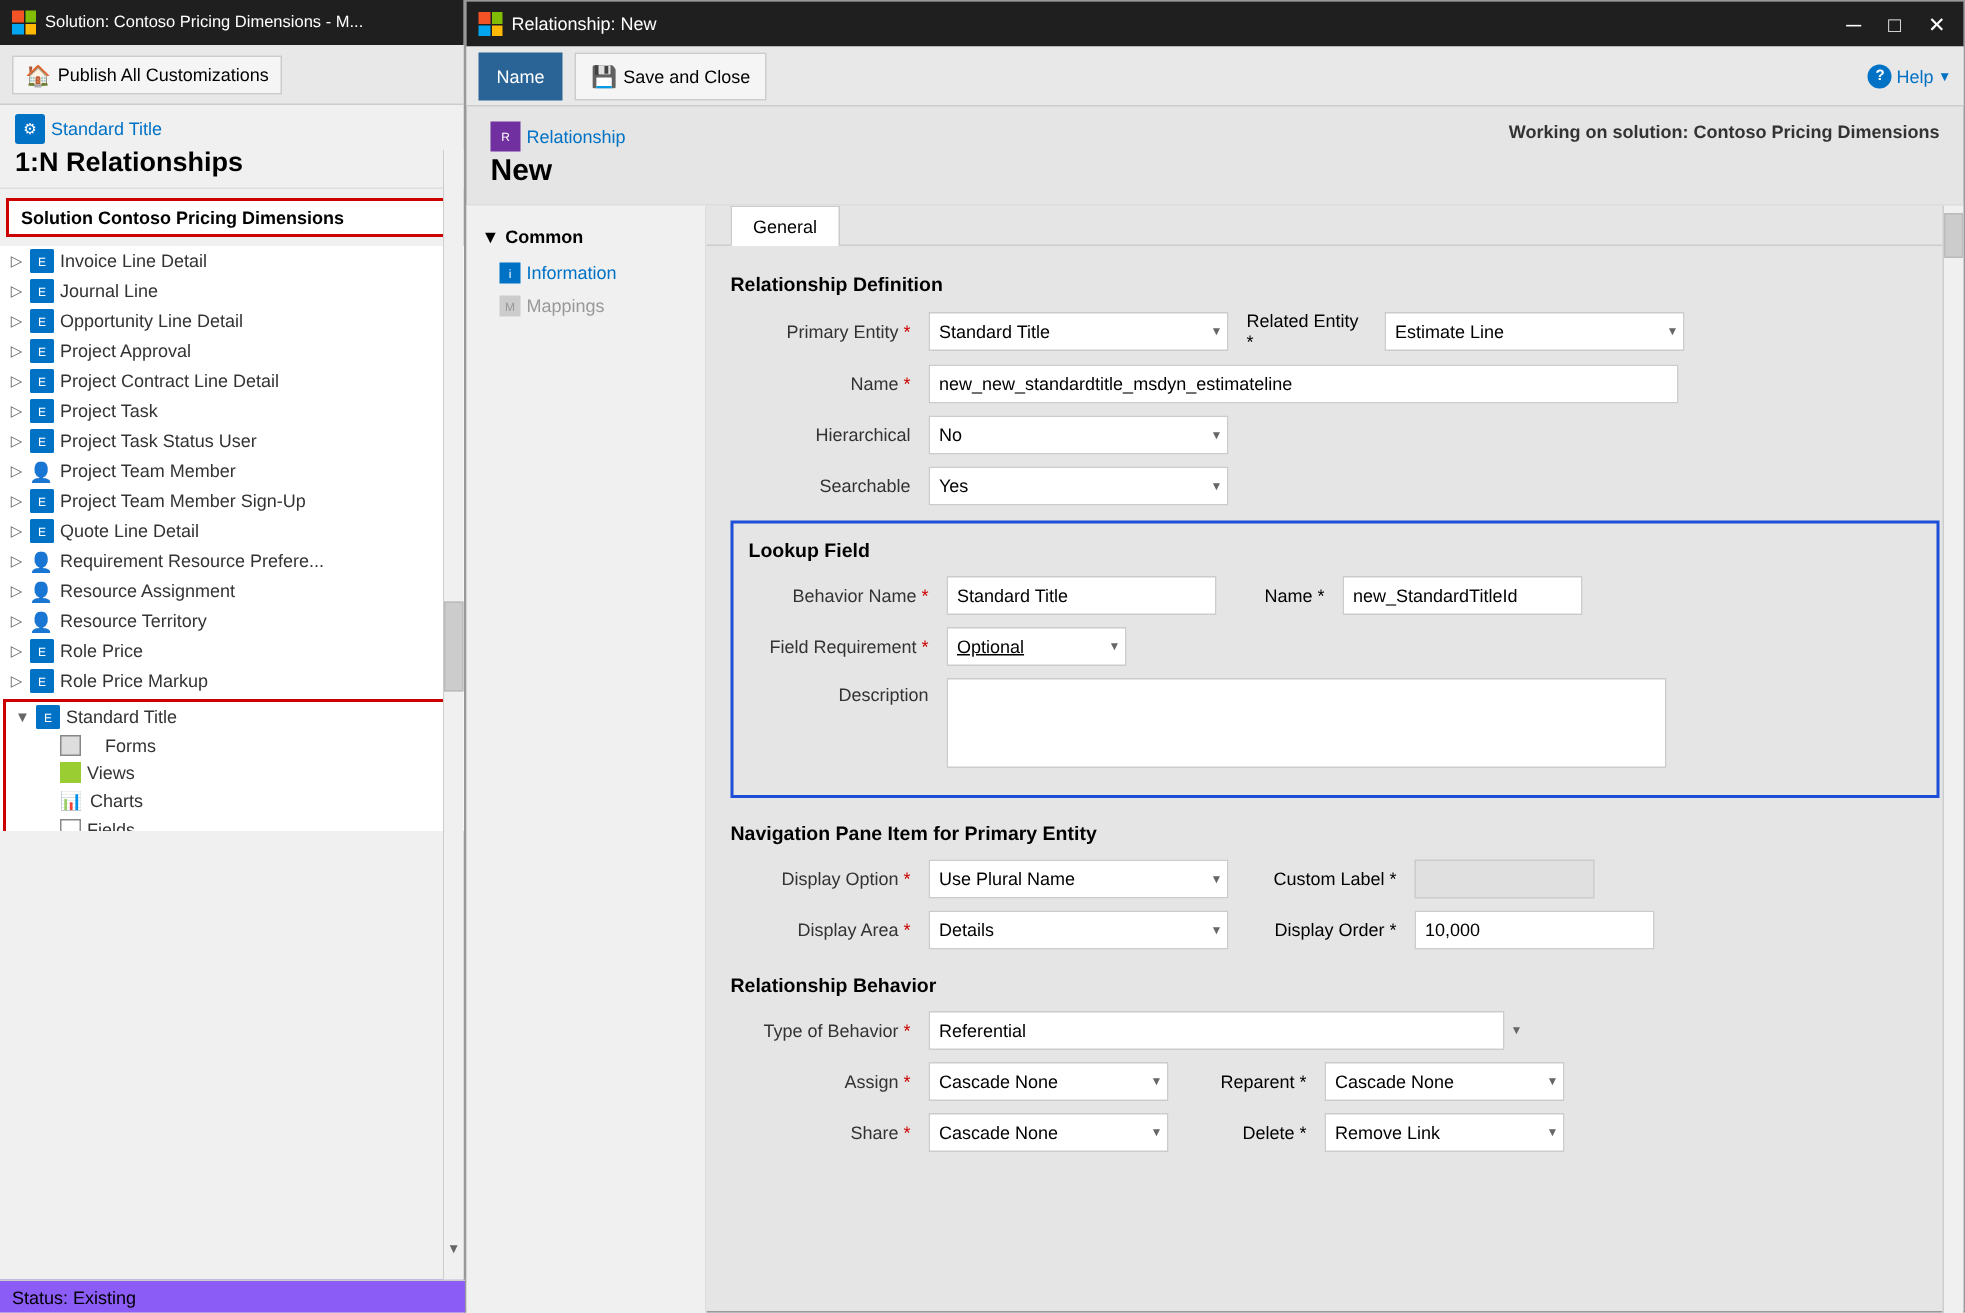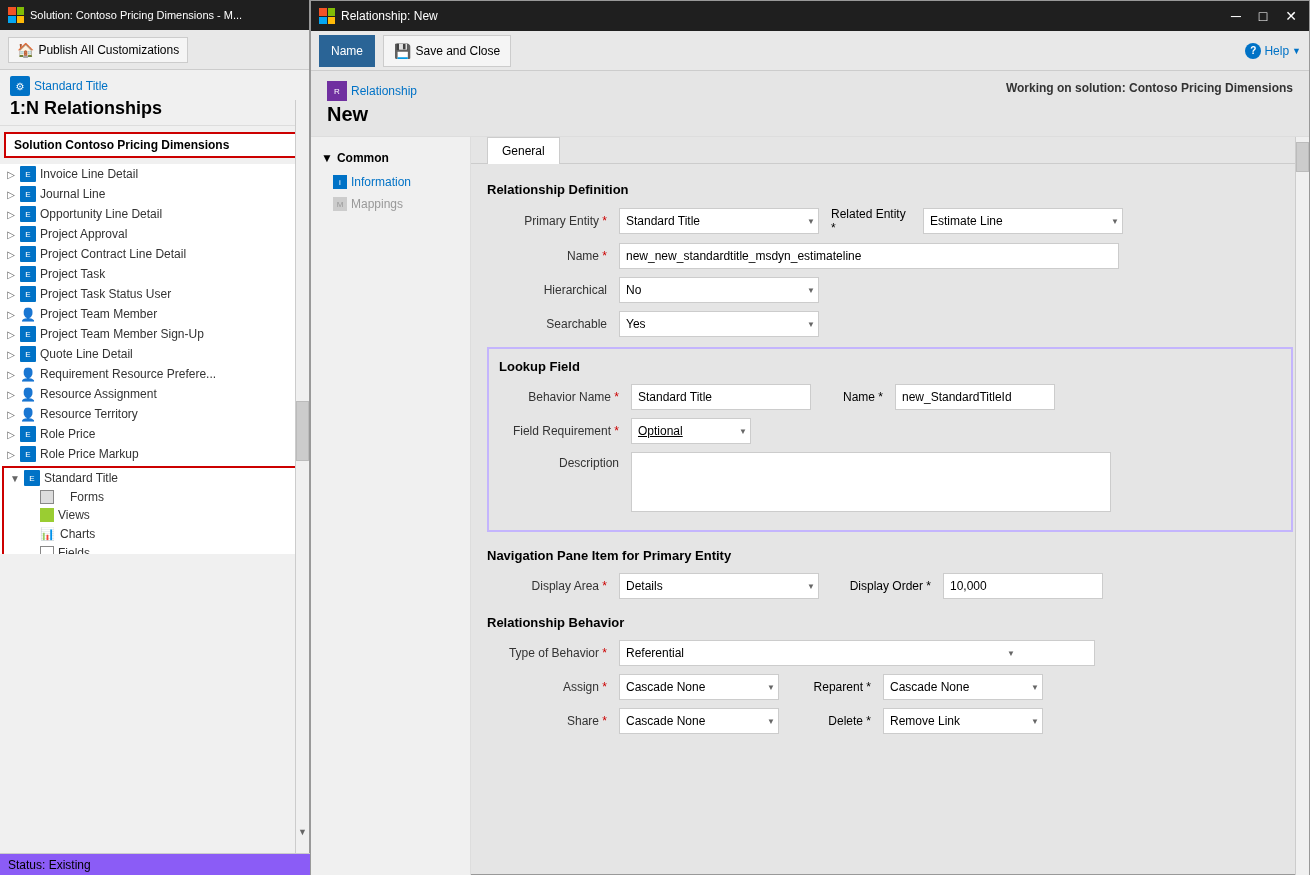--- a/index.html
+++ b/index.html
@@ -286,21 +286,21 @@
       appearance: none;
       -webkit-appearance: none;
       cursor: pointer;
     }
     .select-wrapper.w200 select { width: 200px; }
     .select-wrapper.w160 select { width: 160px; }
     .select-wrapper.w120 select { width: 120px; text-decoration: underline; }
 
     
     .lookup-field-section {
-      border: 2px solid #c4b5fd;
+      border: 2px solid #1d4ed8;
       padding: 10px;
       margin: 10px 0;
     }
 
     .desc-textarea {
       width: 480px;
       height: 60px;
       border: 1px solid #ccc;
       padding: 4px;
       font-size: 12px;
@@ -615,20 +615,36 @@
           </div>
 
           <div class="form-row" style="align-items:flex-start;">
             <div class="form-label" style="padding-top:4px;">Description</div>
             <textarea class="desc-textarea" style=""></textarea>
           </div>
         </div>
 
         <div class="section-title">Navigation Pane Item for Primary Entity</div>
 
+        <div class="form-row">
+          <div class="form-label">
+            <span>Display Option</span>
+            <span class="req"> *</span>
+          </div>
+          <div class="select-wrapper w200">
+            <select>
+              <option>Use Plural Name</option>
+            </select>
+          </div>
+          <div style="width:100px; text-align:right; font-size:12px;">
+            <span>Custom Label</span>
+            <span class="req"> *</span>
+          </div>
+          <div class="custom-label-input"></div>
+        </div>
 
         <div class="form-row">
           <div class="form-label">
             <span>Display Area</span>
             <span class="req"> *</span>
           </div>
           <div class="select-wrapper w200">
             <select>
               <option>Details</option>
             </select>
@@ -641,21 +657,21 @@
         </div>
 
         <div class="section-title">Relationship Behavior</div>
 
         <div class="form-row">
           <div class="form-label">
             <span>Type of Behavior</span>
             <span class="req"> *</span>
           </div>
           <div class="select-wrapper" style="width:400px;">
-            <select style="width:476px;">
+            <select style="width:384px;">
               <option>Referential</option>
             </select>
           </div>
         </div>
 
         <div class="form-row">
           <div class="form-label">
             <span>Assign</span>
             <span class="req"> *</span>
           </div>

